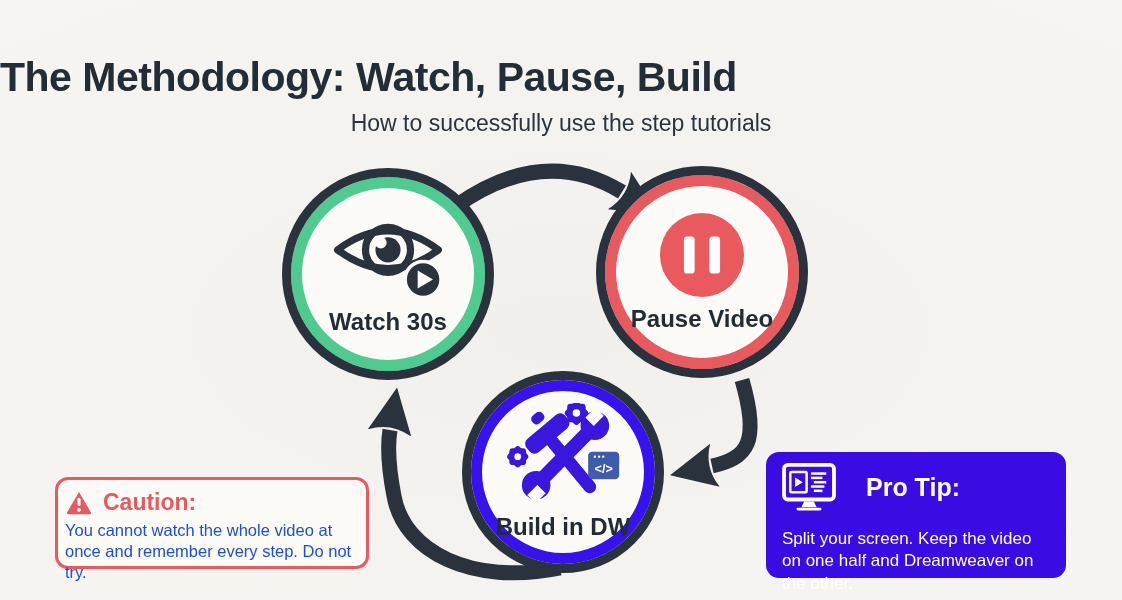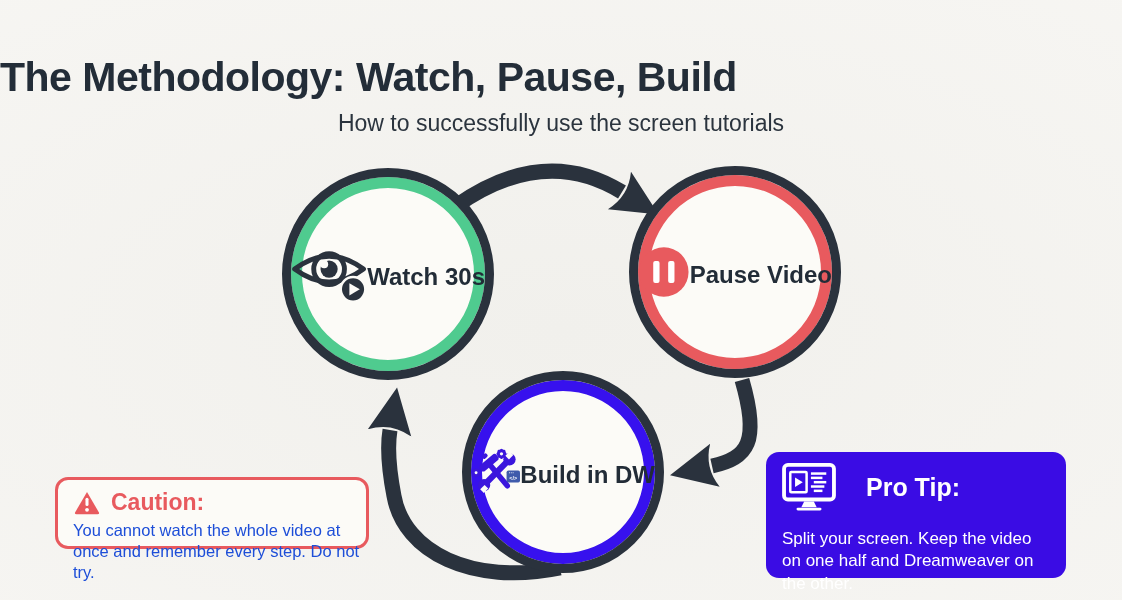--- a/index.html
+++ b/index.html
@@ -21,29 +21,29 @@
   .subtitle{
     position:absolute; top:110px; left:0; width:100%; text-align:center;
     font-size:23px; font-weight:400; color:#2b343e;
   }
   .arrows{position:absolute; left:0; top:0; width:1122px; height:600px;}
   .arrow{fill:none; stroke:var(--ink,#2a323d); stroke-width:15;}
   .arrowhead{fill:var(--ink,#2a323d);}
   .node{
     position:absolute; box-sizing:border-box; border:9px solid var(--ink,#2a323d);
     border-radius:50%; background:var(--panel,#fcfbf7);
-    display:flex; flex-direction:row; align-items:center; justify-content:center;
+    display:flex; flex-direction:column; align-items:center; justify-content:center;
   }
   .node-watch{left:282px; top:168px; width:212px; height:212px; box-shadow:inset 0 0 0 11px var(--green,#4fcb8f);}
-  .node-pause{left:629px; top:166px; width:212px; height:212px; box-shadow:inset 0 0 0 11px var(--red,#e85a5e);}
+  .node-pause{left:596px; top:166px; width:212px; height:212px; box-shadow:inset 0 0 0 11px var(--red,#e85a5e);}
   .node-build{left:462px; top:371px; width:202px; height:202px; box-shadow:inset 0 0 0 11px var(--blue,#3711ee);}
   .node-label{margin-top:6px; font-size:24px; font-weight:700; color:#222c37; white-space:nowrap;}
   .infobox{position:absolute; box-sizing:border-box; border-radius:13px;}
   .caution-box{
-    left:55px; top:477px; width:314px; height:72px; padding:9px 15px;
+    left:55px; top:477px; width:314px; height:92px; padding:9px 7px;
     background:var(--panel,#fcfbf7); border:3px solid var(--red,#e85a5e);
   }
   .caution-head{display:flex; align-items:center; gap:10px;}
   .caution-title{font-size:23px; font-weight:700; color:var(--red,#e85a5e);}
   .caution-body{margin-top:4px; font-size:16.5px; line-height:1.28; color:#1d4ed8; width:292px;}
   .protip-box{
     left:766px; top:452px; width:300px; height:126px; padding:11px 16px;
     background:var(--protip-bg,#3a0ce4); color:#fff;
   }
   .protip-head{display:flex; align-items:center; gap:30px;}
@@ -51,21 +51,21 @@
   .protip-body{margin-top:17px; font-size:17px; line-height:1.32; color:#fff; width:268px;}
   .tool{fill:var(--tool-blue,#3b16dd);}
   .toolstroke{stroke:var(--tool-blue,#3b16dd); fill:none;}
 </style>
 </head>
 <body>
 
 <div class="canvas">
 
   <div class="title">The Methodology: Watch, Pause, Build</div>
-  <div class="subtitle">How to successfully use the screen tutorials</div>
+  <div class="subtitle">How to successfully use the step tutorials</div>
 
   <svg class="arrows" viewBox="0 0 1122 600" aria-hidden="true">
     <defs>
       <marker id="ah" markerUnits="userSpaceOnUse" markerWidth="50" markerHeight="46" refX="3" refY="22" orient="auto">
         <path class="arrowhead" d="M0,0 L46,22 L0,44 Q11,22 0,0 Z"></path>
       </marker>
     </defs>
     <path class="arrow" d="M456,206 Q544,144 622,192" marker-end="url(#ah)"></path>
     <path class="arrow" d="M742,380 C760,442 748,458 712,466" marker-end="url(#ah)"></path>
     <path class="arrow" d="M560,568 C472,586 404,552 394,496 C389,470 387,448 390,430" marker-end="url(#ah)"></path>

